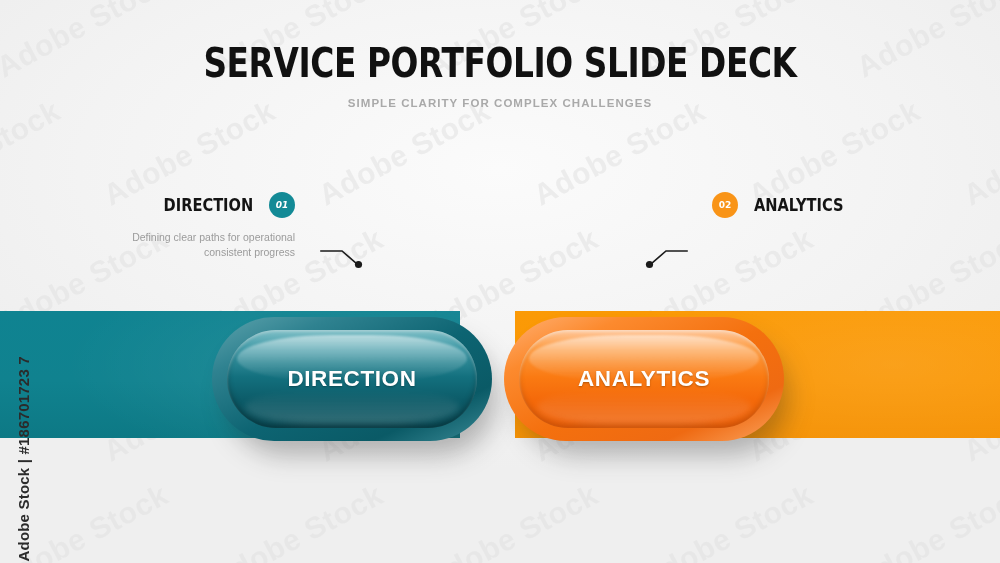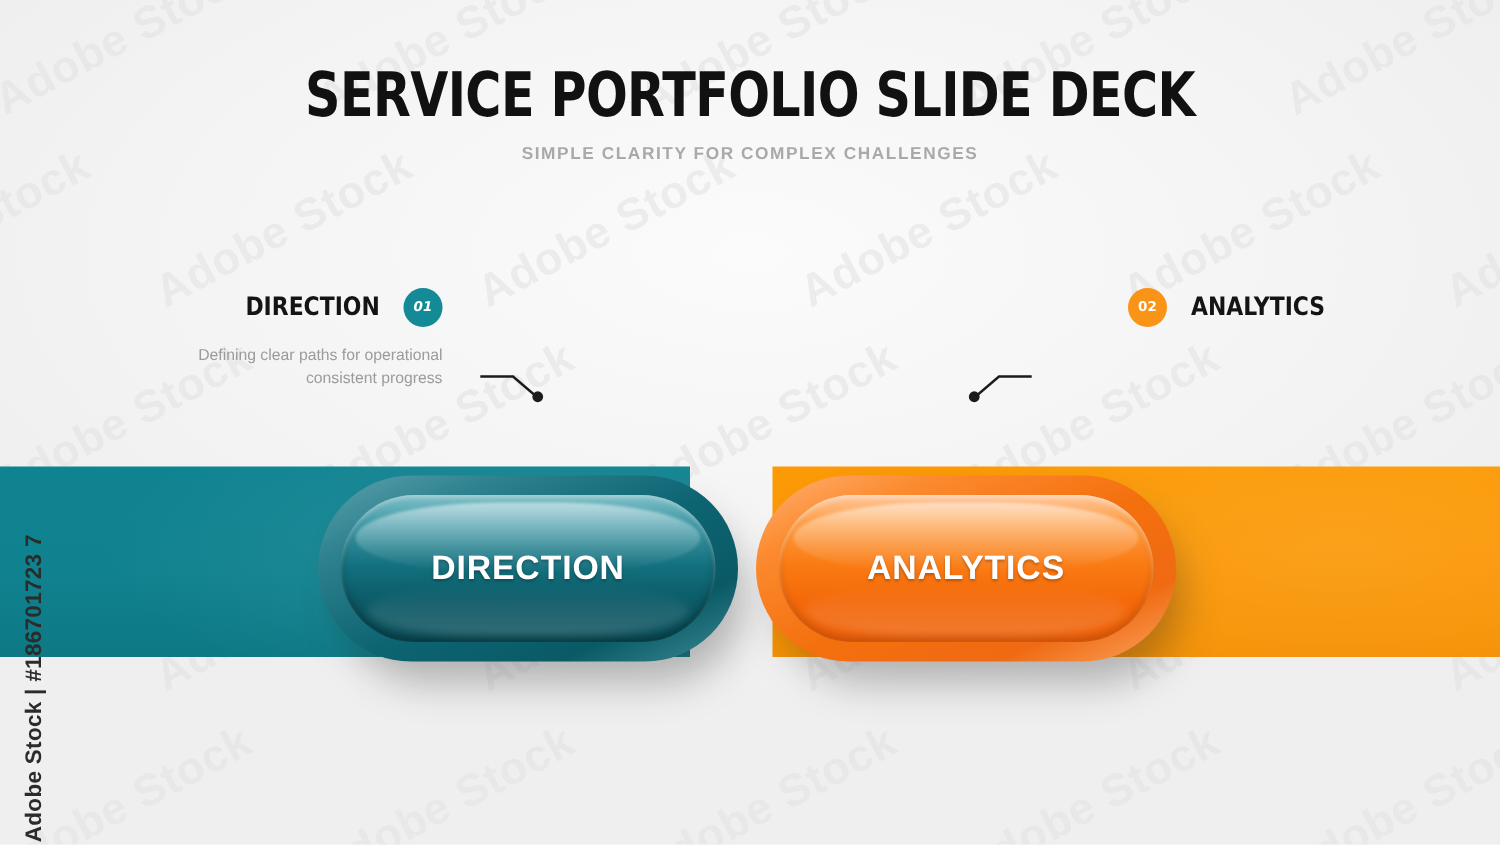--- a/index.html
+++ b/index.html
@@ -81,21 +81,20 @@
   .info-left  .info-name { transform-origin:right center; margin-right:2px; }
   .info-right .info-name { transform-origin:left center;  margin-left:2px; }
 
   .badge {
     width:26px; height:26px; border-radius:50%;
     display:flex; align-items:center; justify-content:center;
     font-size:9px; font-weight:700; color:#ffffff;
     font-family:"DejaVu Sans", sans-serif;
     letter-spacing:0px;
     flex:0 0 auto;
-    margin-left:40px;
   }
   .badge-teal   { background:#138a96; margin-left:14px;font-style:italic; }
   .badge-orange { background:#f99417; margin-right:14px; }
 
   .info-desc {
     margin-top:12px;
     font-size:10.5px;
     line-height:1.42;
     color:#9b9b9b;
     font-weight:400;

